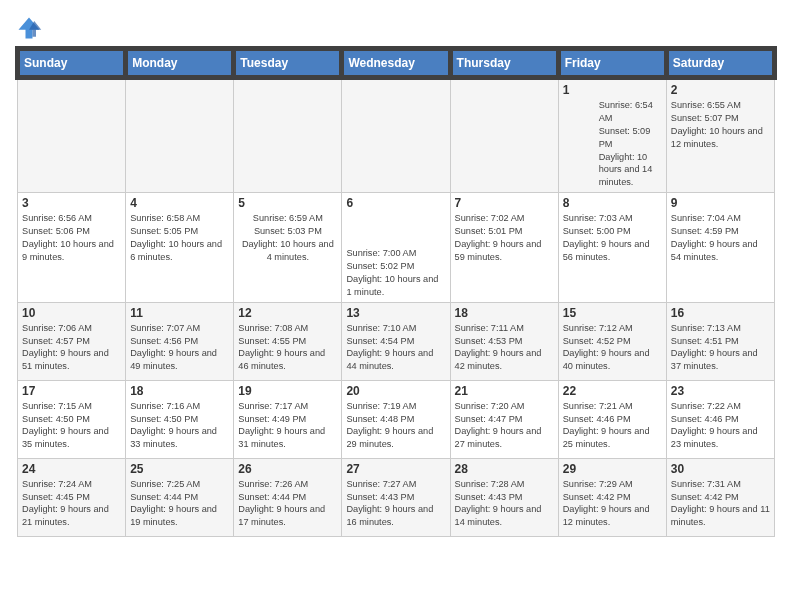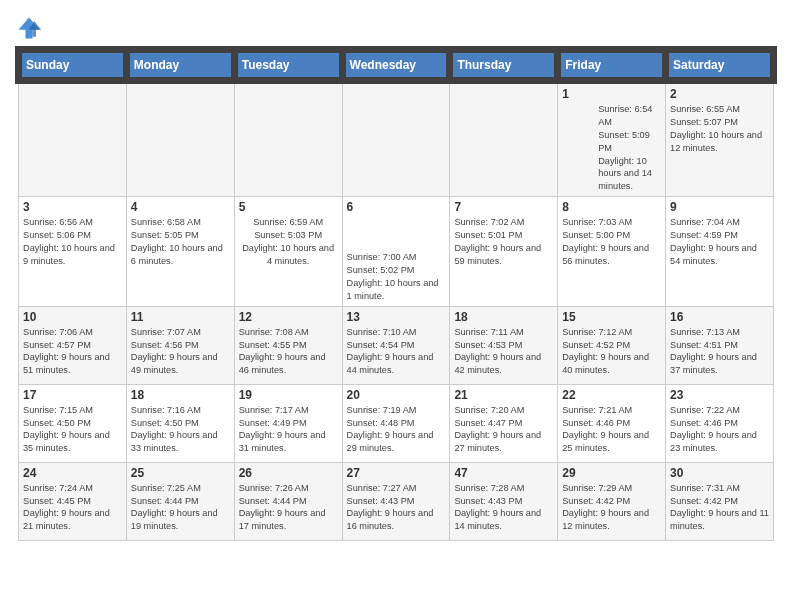--- a/index.html
+++ b/index.html
@@ -63,21 +63,21 @@
       border-collapse: collapse;
       table-layout: fixed;
     }
     thead tr th {
       background-color: #4a7fc1;
       color: white;
       font-size: 12px;
       font-weight: bold;
       padding: 5px 4px;
       text-align: left;
-      border: 7px solid #404040;
+      border: 5px solid #404040;
     }
     tbody tr td {
       border: 1px solid #ccc;
       vertical-align: top;
       padding: 3px 4px;
       font-size: 9.5px;
       color: #333;
       height: 78px;
       background: #fff;
     }
@@ -307,21 +307,21 @@
 Sunset: 4:44 PM
 Daylight: 9 hours and 17 minutes.</div>
           </td>
           <td>
             <span class="day-number">27</span>
             <div class="day-info" style="white-space: pre-line;">Sunrise: 7:27 AM
 Sunset: 4:43 PM
 Daylight: 9 hours and 16 minutes.</div>
           </td>
           <td>
-            <span class="day-number">47</span>
+            <span class="day-number">28</span>
             <div class="day-info" style="white-space: pre-line;">Sunrise: 7:28 AM
 Sunset: 4:43 PM
 Daylight: 9 hours and 14 minutes.</div>
           </td>
           <td>
             <span class="day-number">29</span>
             <div class="day-info" style="white-space: pre-line;">Sunrise: 7:29 AM
 Sunset: 4:42 PM
 Daylight: 9 hours and 12 minutes.</div>
           </td>

